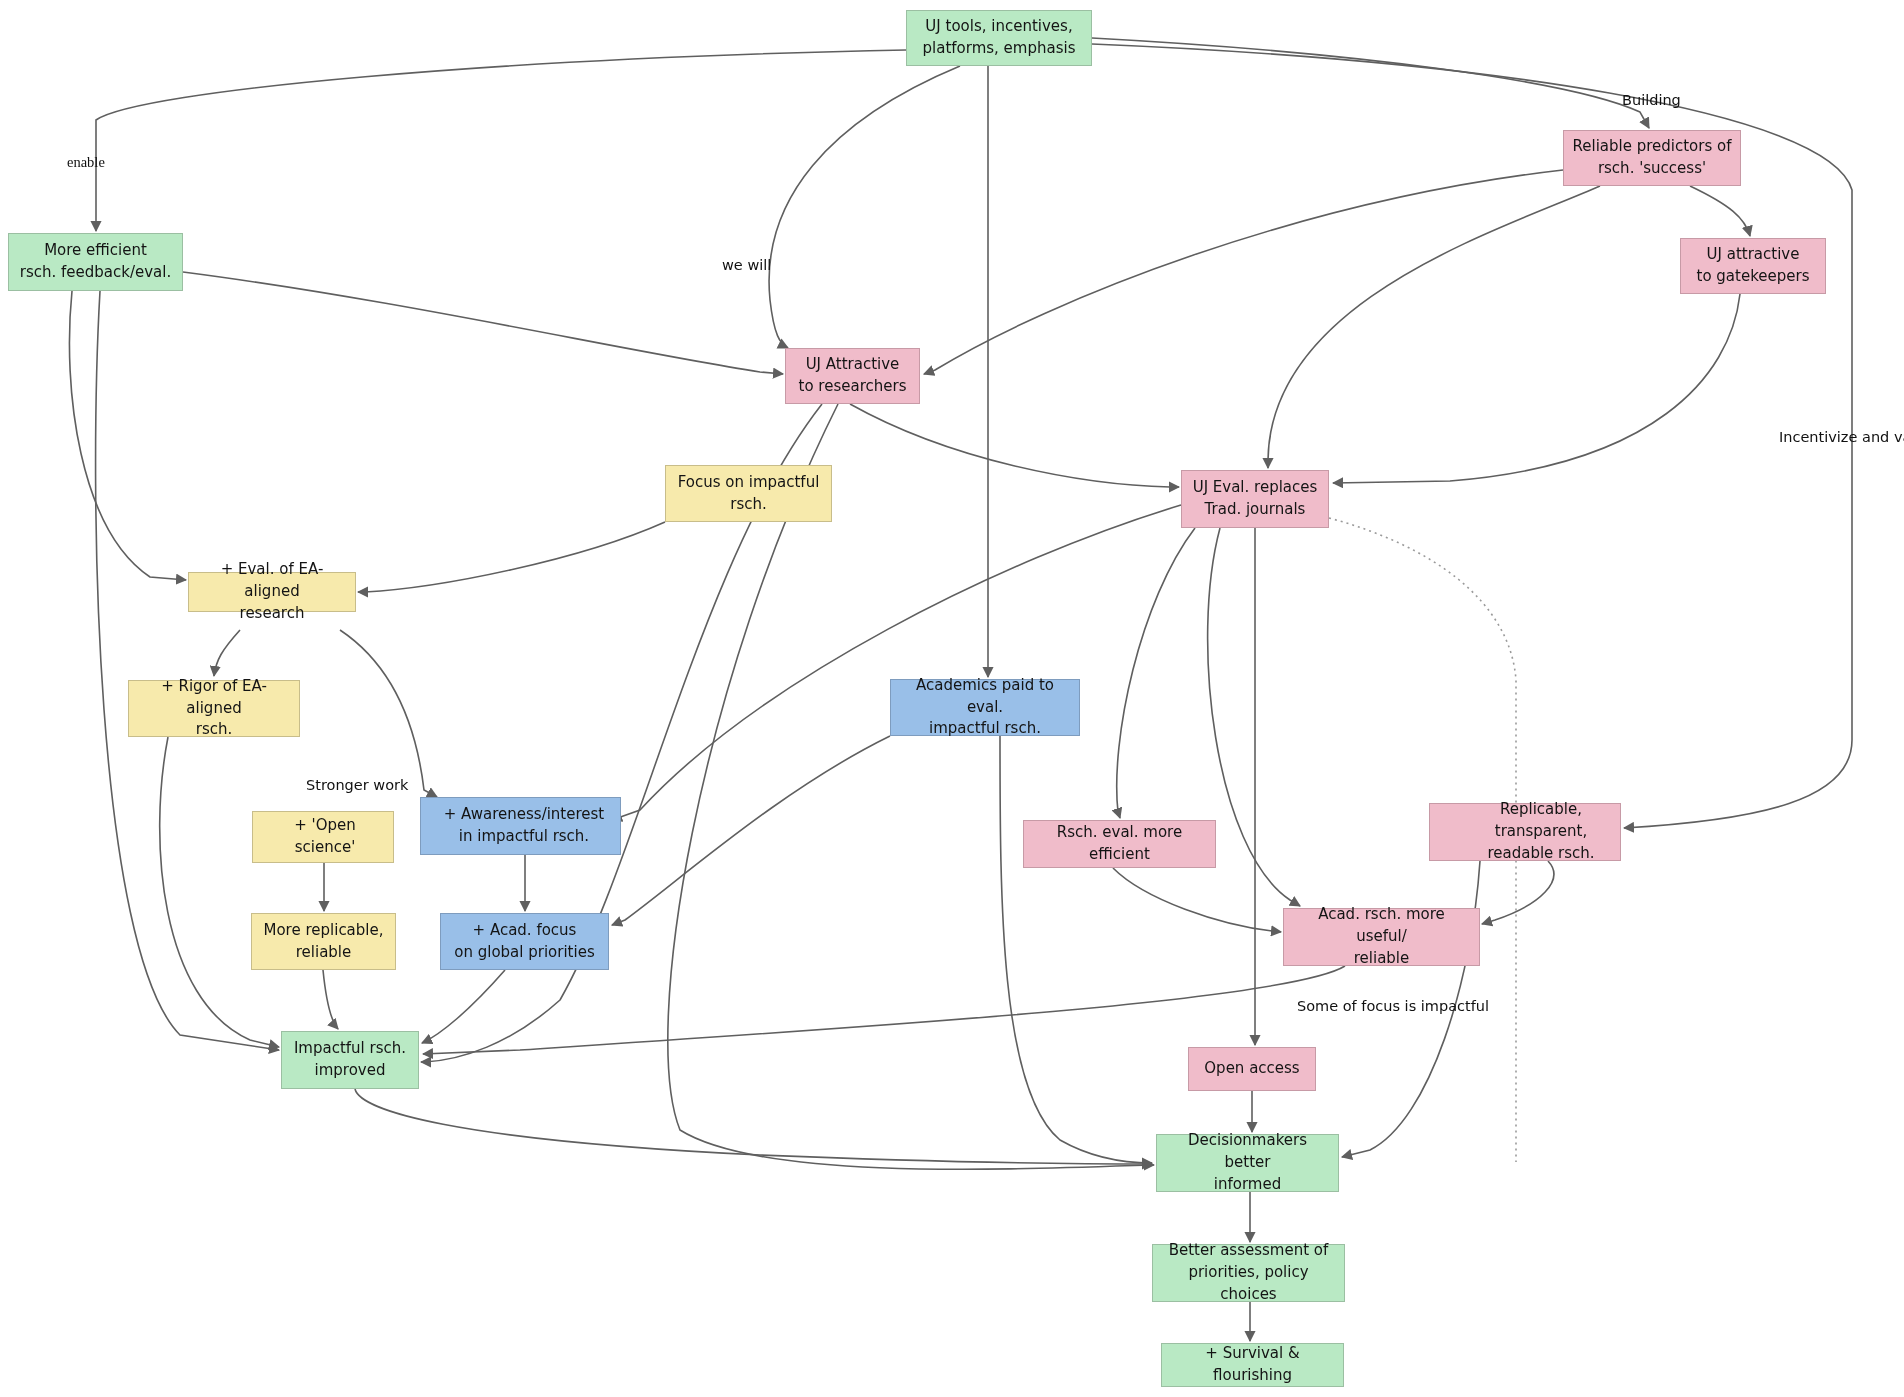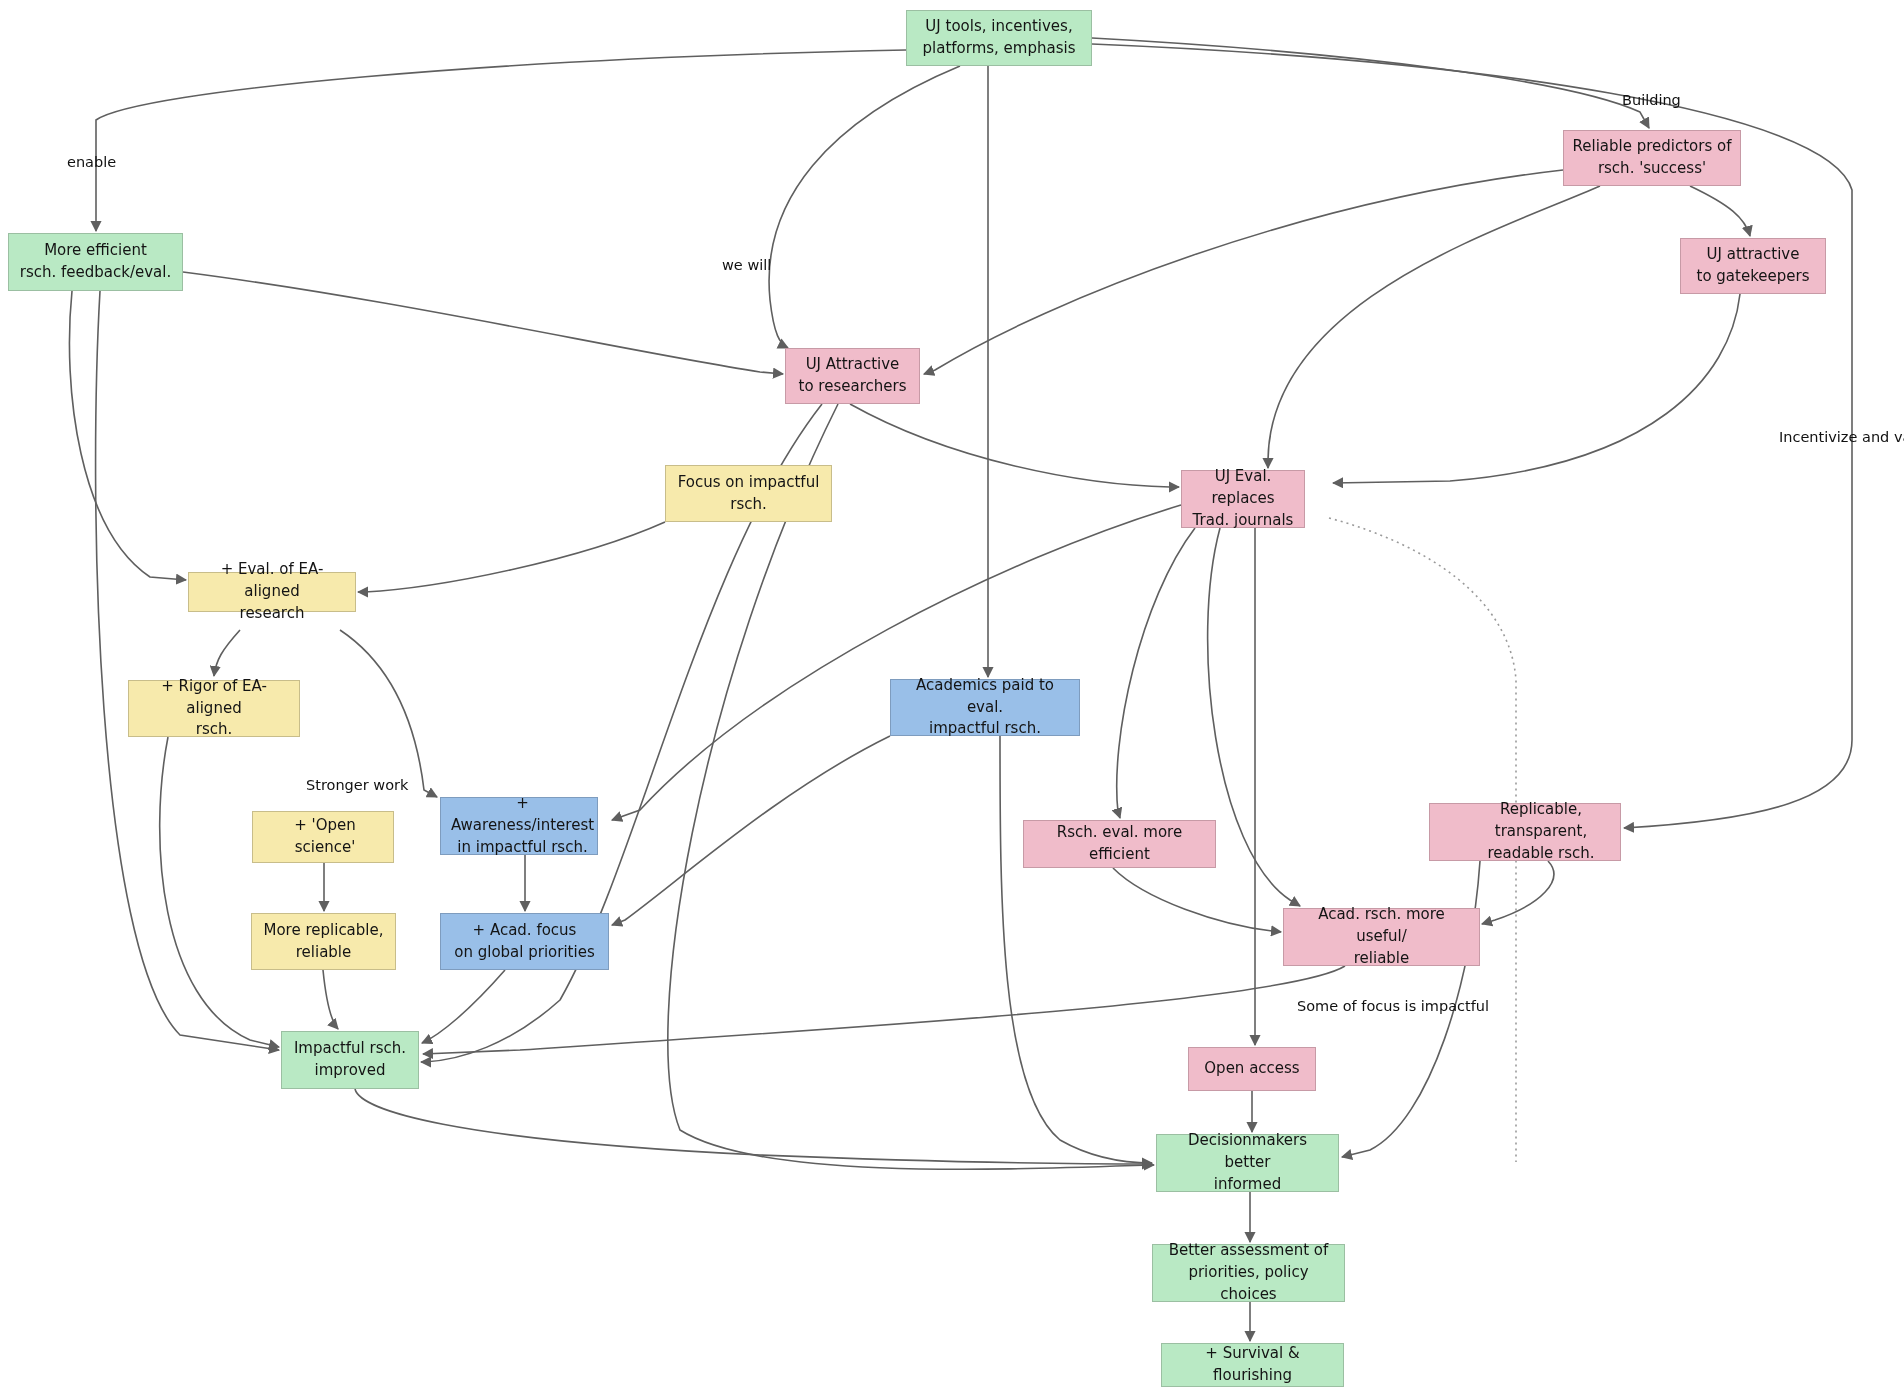--- a/index.html
+++ b/index.html
@@ -158,30 +158,30 @@
       <div class="node pink" style="left: 1563px; top: 130px; width: 178px; height: 56px;">Reliable predictors of
 rsch. 'success'</div>
       <div class="node pink" style="left: 1680px; top: 238px; width: 146px; height: 56px;">UJ attractive
 to gatekeepers</div>
       <div class="node green" style="left: 8px; top: 233px; width: 175px; height: 58px;">More efficient
 rsch. feedback/eval.</div>
       <div class="node pink" style="left: 785px; top: 348px; width: 135px; height: 56px;">UJ Attractive
 to researchers</div>
       <div class="node yellow" style="left: 665px; top: 465px; width: 167px; height: 57px;">Focus on impactful
 rsch.</div>
-      <div class="node pink" style="left: 1181px; top: 470px; width: 124px; height: 58px;">UJ Eval. replaces
+      <div class="node pink" style="left: 1181px; top: 470px; width: 148px; height: 58px;">UJ Eval. replaces
 Trad. journals</div>
       <div class="node yellow" style="left: 188px; top: 572px; width: 168px; height: 40px;">+ Eval. of EA-aligned
 research</div>
       <div class="node yellow" style="left: 128px; top: 680px; width: 172px; height: 57px;">+ Rigor of EA-aligned
 rsch.</div>
       <div class="node blue" style="left: 890px; top: 679px; width: 190px; height: 57px;">Academics paid to eval.
 impactful rsch.</div>
       <div class="node yellow" style="left: 252px; top: 811px; width: 142px; height: 52px; padding-left: 12px;">+ 'Open science'</div>
-      <div class="node blue" style="left: 440px; top: 797px; width: 158px; height: 58px; padding-left: 15px;">+ Awareness/interest
+      <div class="node blue" style="left: 420px; top: 797px; width: 201px; height: 58px; padding-left: 15px;">+ Awareness/interest
 in impactful rsch.</div>
       <div class="node pink" style="left: 1023px; top: 820px; width: 193px; height: 48px;">Rsch. eval. more efficient</div>
       <div class="node pink" style="left: 1429px; top: 803px; width: 192px; height: 58px; padding-left: 40px;">Replicable, transparent,
 readable rsch.</div>
       <div class="node yellow" style="left: 251px; top: 913px; width: 145px; height: 57px;">More replicable,
 reliable</div>
       <div class="node blue" style="left: 440px; top: 913px; width: 169px; height: 57px;">+ Acad. focus
 on global priorities</div>
       <div class="node pink" style="left: 1283px; top: 908px; width: 197px; height: 58px;">Acad. rsch. more useful/
 reliable</div>
@@ -189,20 +189,20 @@
 improved</div>
       <div class="node pink" style="left: 1188px; top: 1047px; width: 128px; height: 44px;">Open access</div>
       <div class="node green" style="left: 1156px; top: 1134px; width: 183px; height: 58px;">Decisionmakers better
 informed</div>
       <div class="node green" style="left: 1152px; top: 1244px; width: 193px; height: 58px;">Better assessment of
 priorities, policy choices</div>
       <div class="node green" style="left: 1161px; top: 1343px; width: 183px; height: 44px;">+ Survival &amp; flourishing</div>
     </div>
   <div id="labels-layer">
       <div class="edge-label" style="left: 1622px; top: 93px;">Building</div>
-      <div class="edge-label" style="left: 67px; top: 155px;">enable</div>
+      <div class="edge-label" style="left: 67px; top: 155px; font-family: Liberation Serif, serif;">enable</div>
       <div class="edge-label" style="left: 722px; top: 258px;">we will</div>
       <div class="edge-label" style="left: 1779px; top: 430px;">Incentivize and value</div>
       <div class="edge-label" style="left: 306px; top: 778px;">Stronger work</div>
       <div class="edge-label" style="left: 1297px; top: 999px;">Some of focus is impactful</div>
     </div>
 
 </div>
 
 </body></html>

